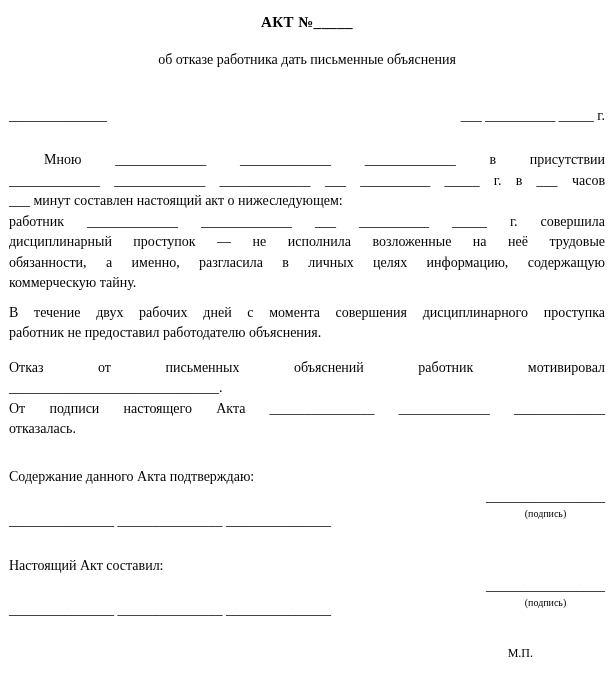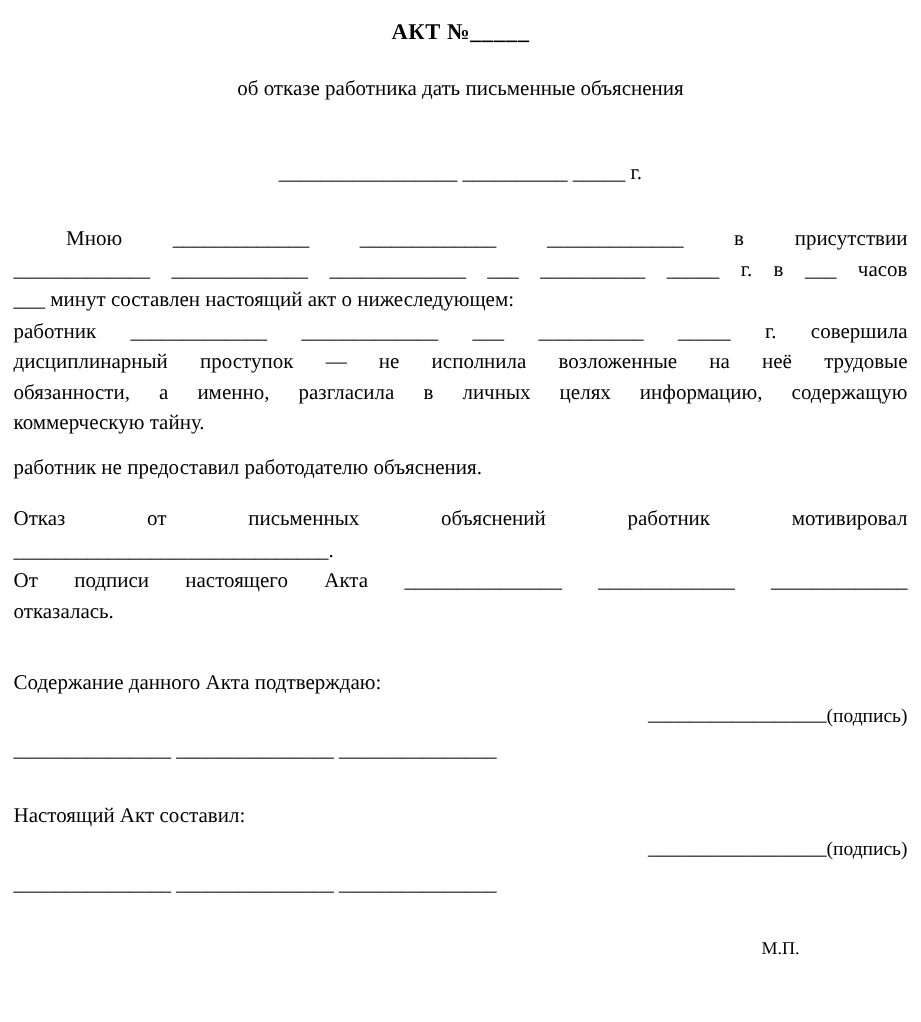--- a/index.html
+++ b/index.html
@@ -23,21 +23,21 @@
     line-height: 21px;
     letter-spacing: 0.4px;
   }
   .doc-subtitle {
     text-align: center;
     margin-top: 17px;
     line-height: 20.5px;
   }
   .date-row {
     display: flex;
-    justify-content: center;
+    justify-content: space-between;
     margin-top: 35px;
     line-height: 20.5px;
   }
   .para { margin: 0; }
   .line {
     line-height: 20.5px;
     white-space: normal;
   }
   .jl {
     text-align: justify;
@@ -53,26 +53,26 @@
   .m-composed-label { margin-top: 24px; }
   .sign-row {
     display: flex;
     justify-content: space-between;
     align-items: flex-start;
     margin-top: 0;
   }
   .sign-left { line-height: 20.5px; margin-top: 24px; }
   .sign-right {
     display: inline-flex;
-    flex-direction: row;
+    flex-direction: column;
     align-items: center;
   }
   .sign-right-line { line-height: 20.5px; }
   .sign-right-caption {
-    font-size: 13px;
+    font-size: 10px;
     line-height: 11px;
   }
   .stamp-row {
     margin-top: 26px;
     text-align: right;
     padding-right: 72px;
     font-size: 12px;
     line-height: 13px;
   }
 </style>
@@ -97,20 +97,21 @@
   </div>
 
   <div class="para m-offense">
     <div class="line jl">работник _____________ _____________ ___ __________ _____ г. совершила</div>
     <div class="line jl">дисциплинарный проступок — не исполнила возложенные на неё трудовые</div>
     <div class="line jl">обязанности, а именно, разгласила в личных целях информацию, содержащую</div>
     <div class="line">коммерческую тайну.</div>
   </div>
 
   <div class="para m-noexpl">
+    <div class="line jl">В течение двух рабочих дней с момента совершения дисциплинарного проступка</div>
     <div class="line">работник не предоставил работодателю объяснения.</div>
   </div>
 
   <div class="para m-refusal">
     <div class="line jl">Отказ от письменных объяснений работник мотивировал</div>
     <div class="line">______________________________.</div>
     <div class="line jl">От подписи настоящего Акта _______________ _____________ _____________</div>
     <div class="line">отказалась.</div>
   </div>
 

